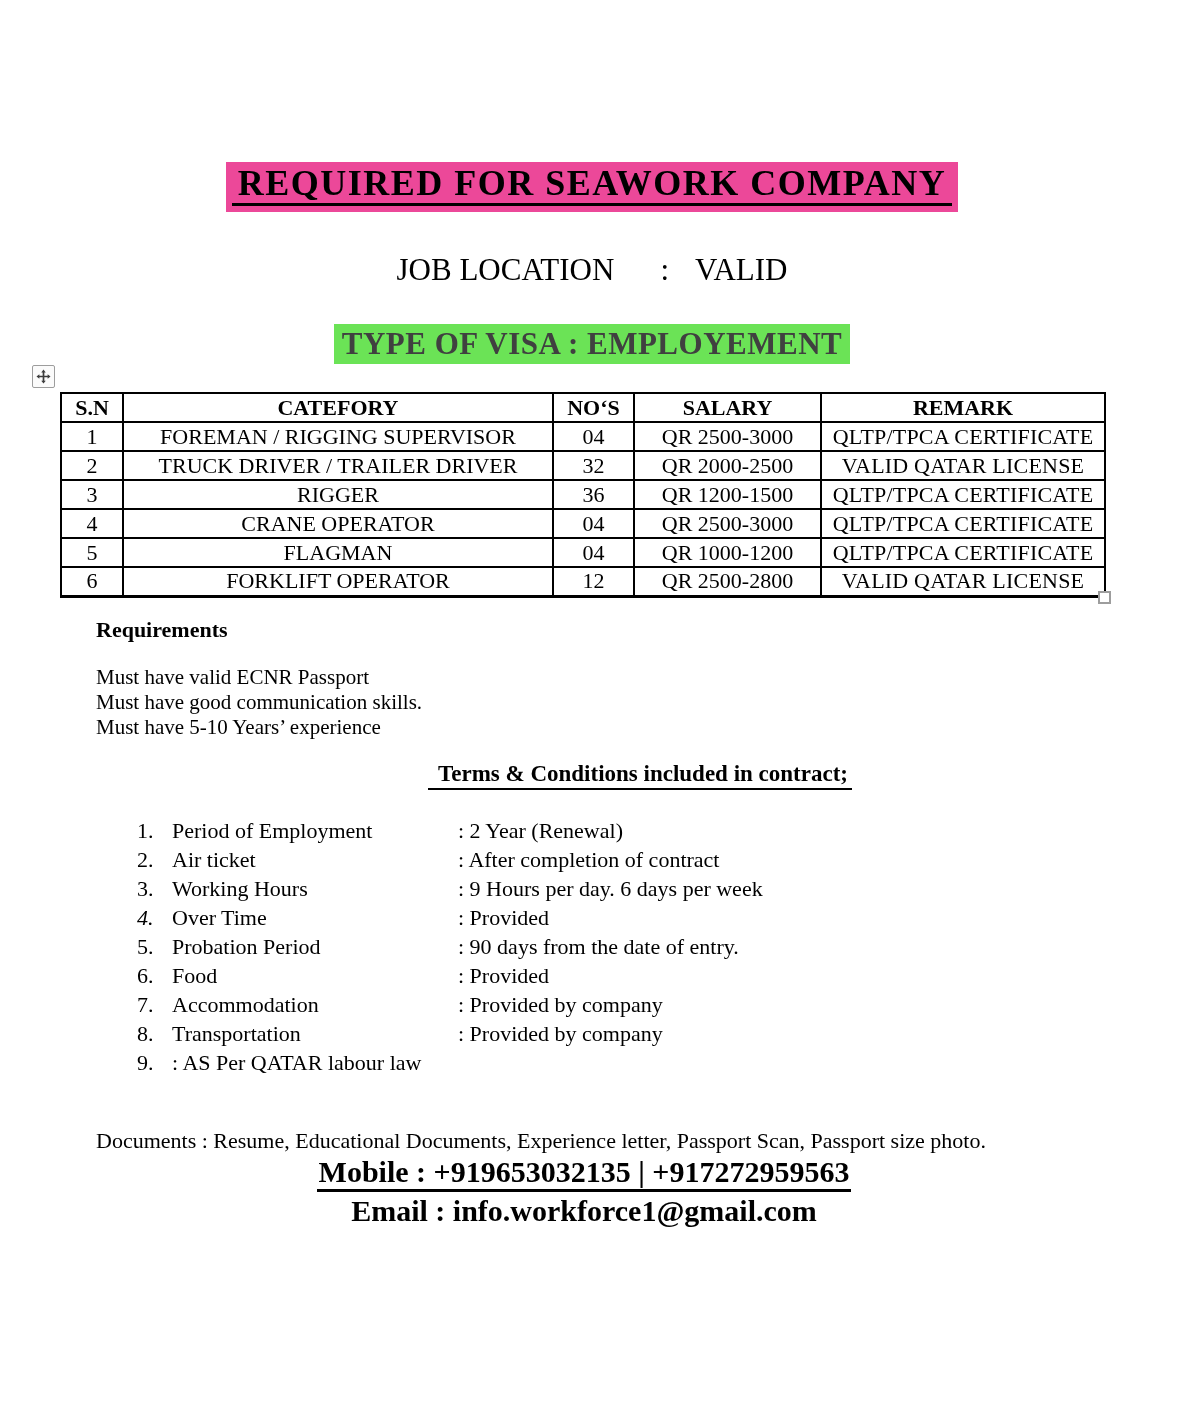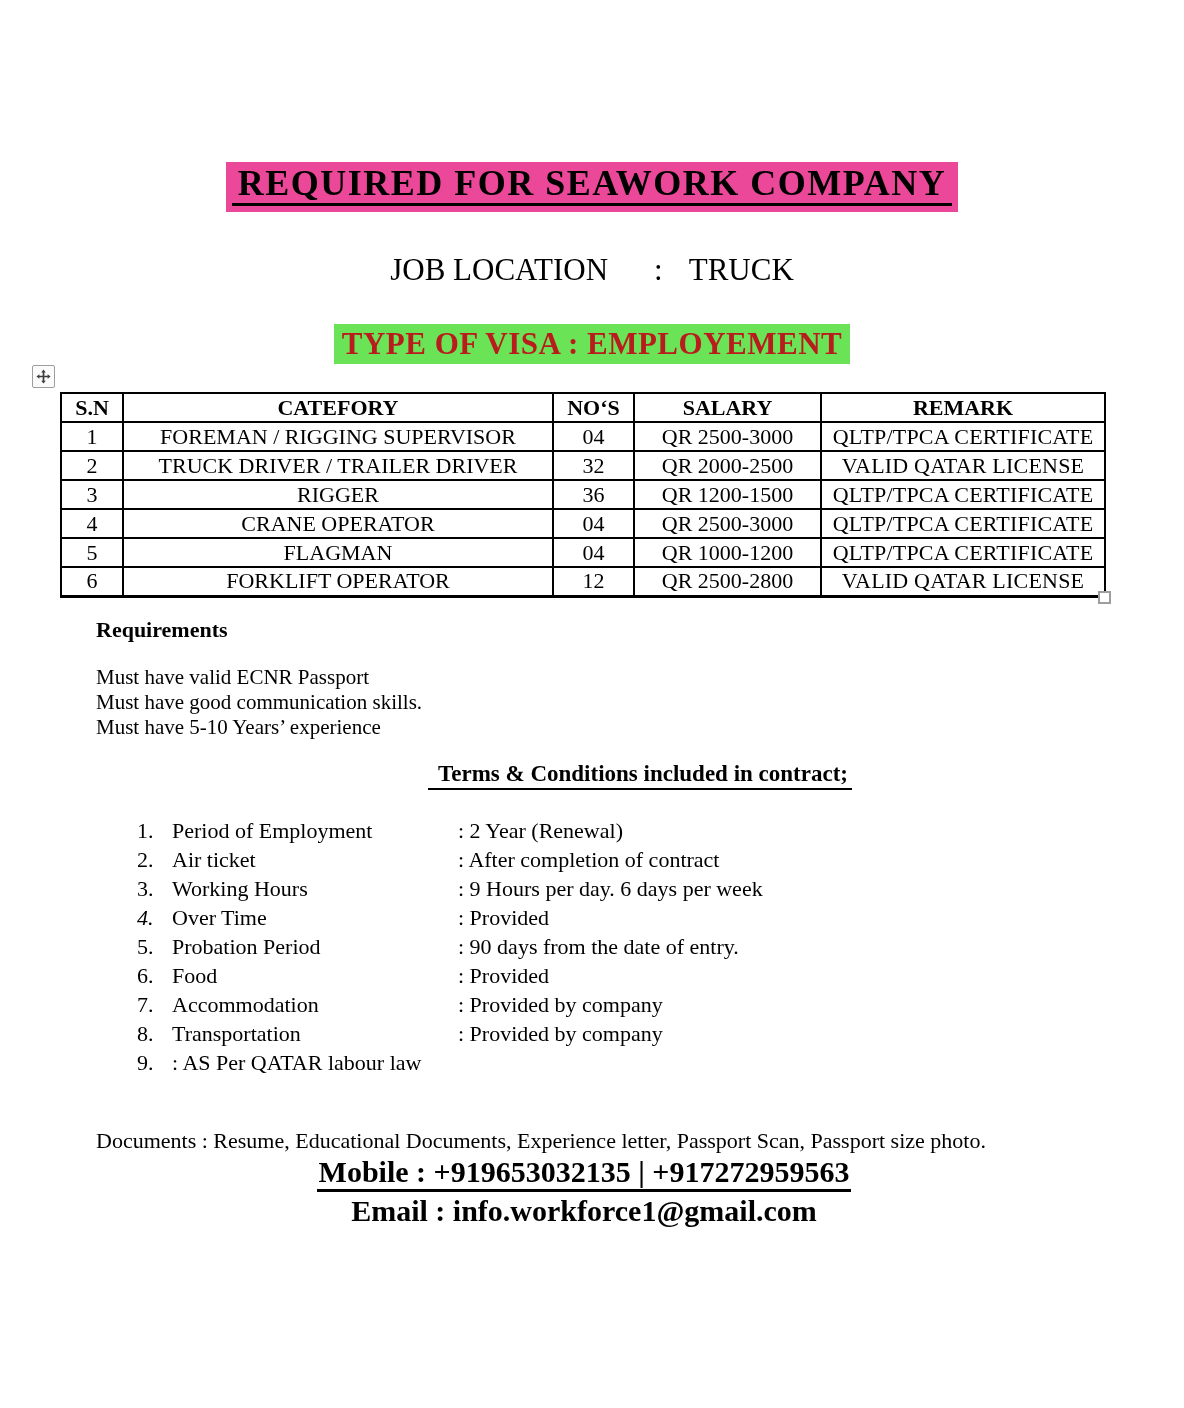--- a/index.html
+++ b/index.html
@@ -109,25 +109,25 @@
 </head>
 <body>
 
 <div class="title-line">
   <span class="title-hl" style="background-color: #ec4899;">
     <span class="title-text">REQUIRED FOR SEAWORK COMPANY</span>
   </span>
 </div>
 
 <div class="job-line">
-  <span>JOB LOCATION</span><span class="sep">:</span><span>TRUCK</span>
+  <span>JOB LOCATION</span><span class="sep">:</span><span>VALID</span>
 </div>
 
 <div class="visa-line">
-  <span class="visa-hl" style="background-color: rgb(107, 227, 86); color: #b91c1c;">TYPE OF VISA : EMPLOYEMENT</span>
+  <span class="visa-hl" style="background-color: rgb(107, 227, 86); color: #404040;">TYPE OF VISA : EMPLOYEMENT</span>
 </div>
 
 <div class="table-zone">
   <div class="move-handle">
     <svg width="15" height="15" viewBox="0 0 16 16" aria-hidden="true">
       <path d="M8 0.5 L10.4 3.6 H8.9 V7.1 H12.4 V5.6 L15.5 8 L12.4 10.4 V8.9 H8.9 V12.4 H10.4 L8 15.5 L5.6 12.4 H7.1 V8.9 H3.6 V10.4 L0.5 8 L3.6 5.6 V7.1 H7.1 V3.6 H5.6 Z" fill="#3d3d3d"></path>
     </svg>
   </div>
 
   <table class="jobs">

